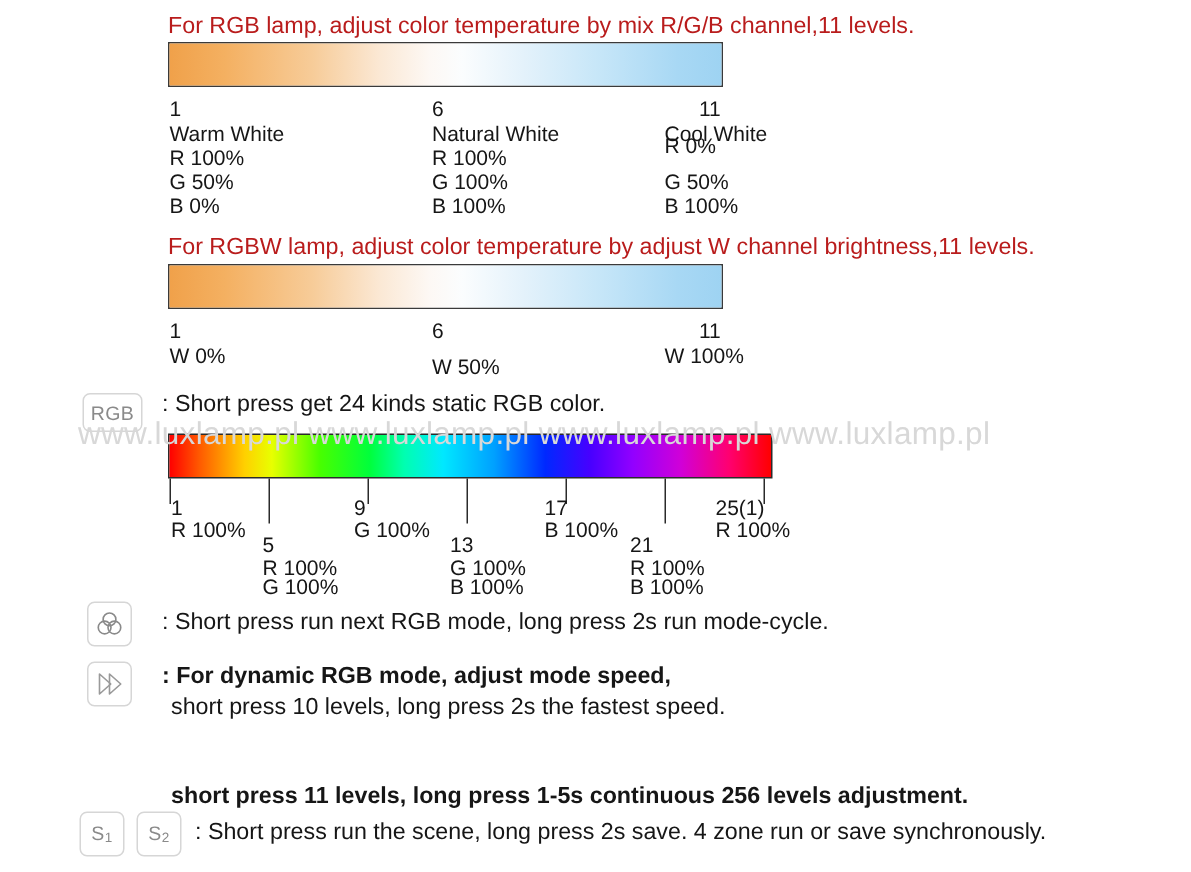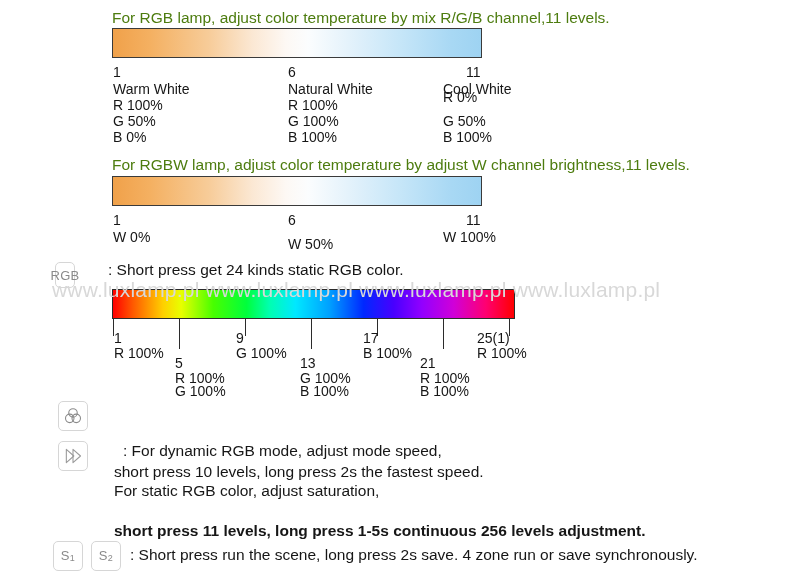--- a/index.html
+++ b/index.html
@@ -38,21 +38,21 @@
     pointer-events: none;
     font-family: "Liberation Sans", sans-serif;
   }
 
   
   .hdr {
     position: absolute;
     font-size: 15.5px;
     line-height: 19px;
     white-space: nowrap;
-    color: #4d7c0f;
+    color: #b91c1c;
     text-align: right;
   }
 
   .lbl {
     position: absolute;
     font-size: 14px;
     line-height: 16.5px;
     white-space: nowrap;
     color: #161616;
   }
@@ -183,21 +183,21 @@
 
   <div class="lbl" style="left:113px; top:212px;">1</div>
   <div class="lbl" style="left:113px; top:229px;">W 0%</div>
 
   <div class="lbl" style="left:288px; top:212px;">6</div>
   <div class="lbl" style="left:288px; top:236px;text-align:right;">W 50%</div>
 
   <div class="lbl" style="left:466px; top:212px;">11</div>
   <div class="lbl" style="left:443px; top:229px;">W 100%</div>
 
-  <div class="key" style="left:55px; top:262px; width:20px; height:26px;">
+  <div class="key" style="left:55px; top:262px; width:40px; height:26px;">
     <span class="key-label">RGB</span>
   </div>
 
   <div class="desc" style="left:108px; top:260px;">: Short press get 24 kinds static RGB color.</div>
 
   <div class="watermark">www.luxlamp.pl www.luxlamp.pl www.luxlamp.pl www.luxlamp.pl</div>
 
   <div class="rainbowbar" style="left:112px; top:289px; width:403px;">
     <div class="fill"></div>
   </div>
@@ -237,33 +237,33 @@
   <div class="key" style="left:58px; top:401px; width:30px; height:30px;">
     <span>
       <svg width="20" height="20" viewBox="0 0 24 24">
         <circle cx="12" cy="8.3" r="5.1" fill="none" stroke="#8a8a8a" stroke-width="1.3"></circle>
         <circle cx="8.1" cy="14.8" r="5.1" fill="none" stroke="#8a8a8a" stroke-width="1.3"></circle>
         <circle cx="15.9" cy="14.8" r="5.1" fill="none" stroke="#8a8a8a" stroke-width="1.3"></circle>
       </svg>
     </span>
   </div>
 
+  <div class="desc" style="left:108px; top:405px;">: Short press run next RGB mode, long press 2s run mode-cycle.</div>
 
   <div class="key" style="left:58px; top:441px; width:30px; height:30px;">
     <span>
       <svg width="20" height="20" viewBox="0 0 24 24">
         <path d="M4 4 L13 12 L4 20 Z" fill="none" stroke="#9a9a9a" stroke-width="1.3" stroke-linejoin="round"></path>
         <path d="M12 4 L21 12 L12 20 Z" fill="none" stroke="#9a9a9a" stroke-width="1.3" stroke-linejoin="round"></path>
       </svg>
     </span>
   </div>
 
-  <div class="desc" style="left:123px; top:441px;">: For dynamic RGB mode, adjust mode speed,</div>
+  <div class="desc" style="left:108px; top:441px;font-weight:bold;">: For dynamic RGB mode, adjust mode speed,</div>
   <div class="desc" style="left:114px; top:462px;">short press 10 levels, long press 2s the fastest speed.</div>
-  <div class="desc" style="left:114px; top:481px;">For static RGB color, adjust saturation,</div>
   <div class="desc" style="left:114px; top:521px;font-weight:bold;">short press 11 levels, long press 1-5s continuous 256 levels adjustment.</div>
 
   <div class="key" style="left:53px; top:541px; width:30px; height:30px;">
     <span class="key-label"><span>S</span><span class="sub">1</span></span>
   </div>
 
   <div class="key" style="left:91px; top:541px; width:30px; height:30px;">
     <span class="key-label"><span>S</span><span class="sub">2</span></span>
   </div>
 

